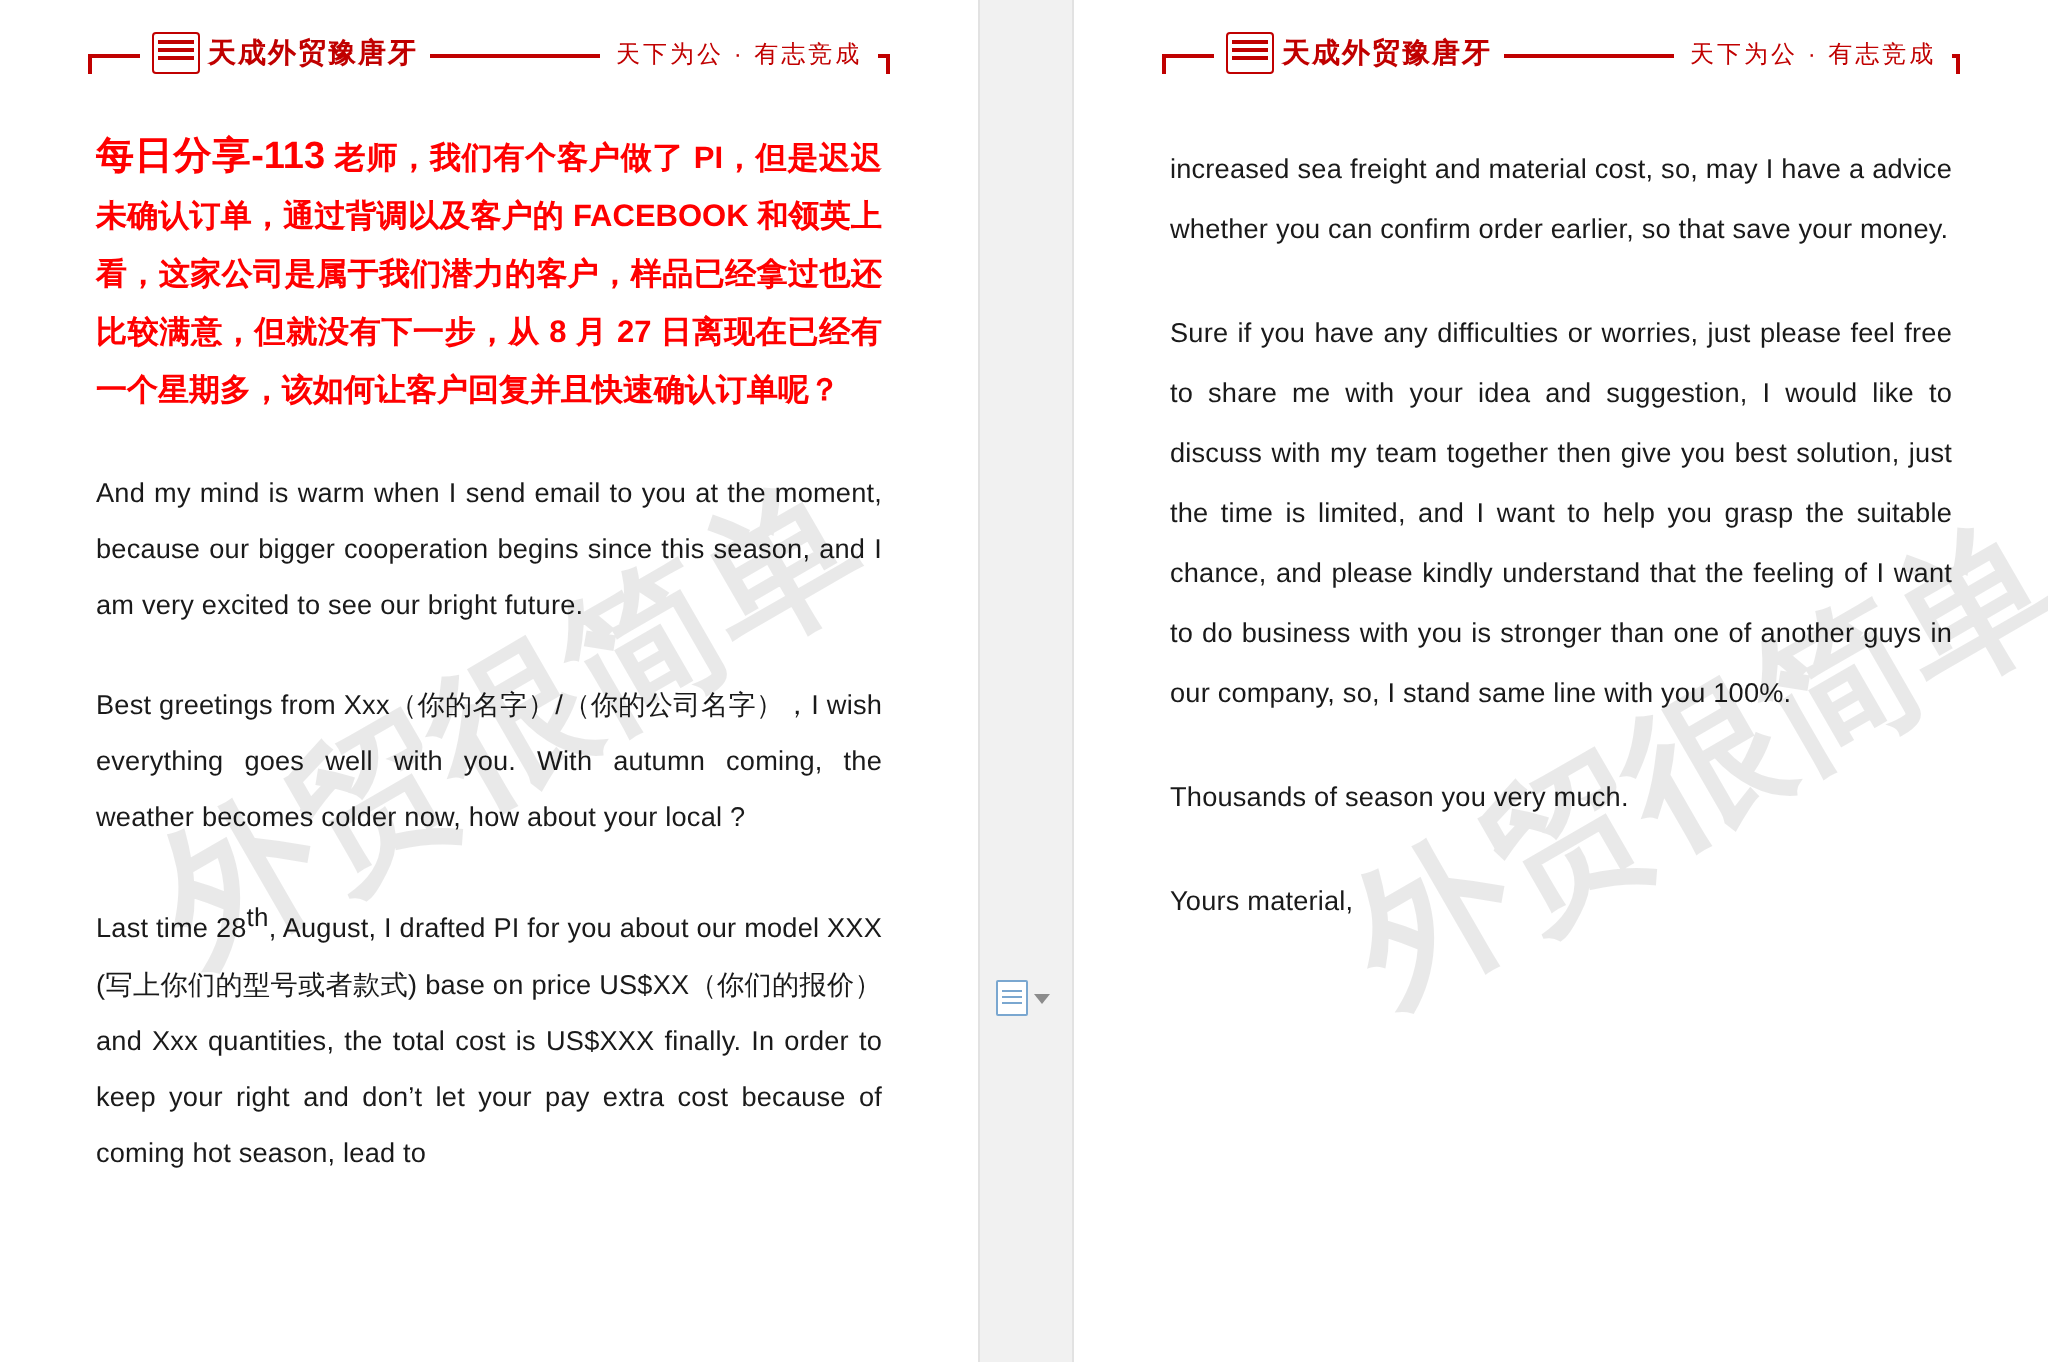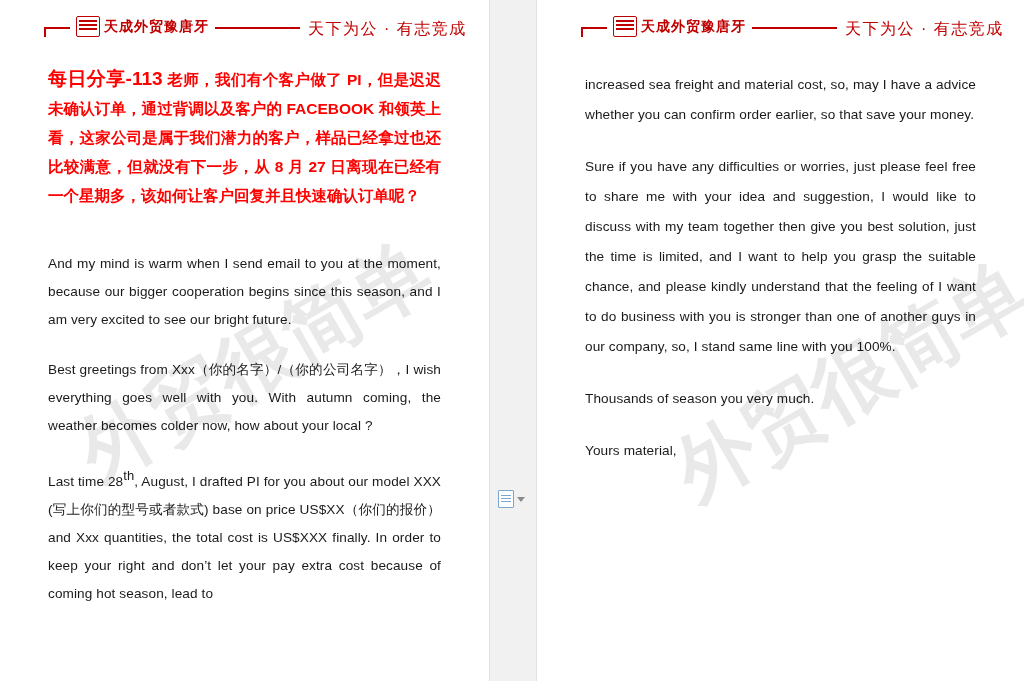--- a/index.html
+++ b/index.html
@@ -98,37 +98,37 @@
     letter-spacing: 1px;
     white-space: nowrap;
   }
   .lh-slogan {
     position: absolute;
     left: 256px;
     top: 5px;
     background: #ffffff;
     padding: 0 8px;
     color: #c00000;
-    font-size: 16px;
+    font-size: 12px;
     letter-spacing: 1.5px;
     white-space: nowrap;
   }
 
   
   .content {
     padding: 6px 48px 0 48px;
     color: #1a1a1a;
   }
   .title-block {
     color: #ff0000;
     font-size: 15.5px;
     line-height: 29px;
     font-weight: bold;
     text-align: justify;
-    margin-bottom: 40px;
+    margin-bottom: 23px;
   }
   .title-block .big {
     font-size: 19px;
   }
   p.para {
     font-size: 13.6px;
     line-height: 28px;
     margin: 0 0 22px 0;
     text-align: justify;
     color: #1a1a1a;

